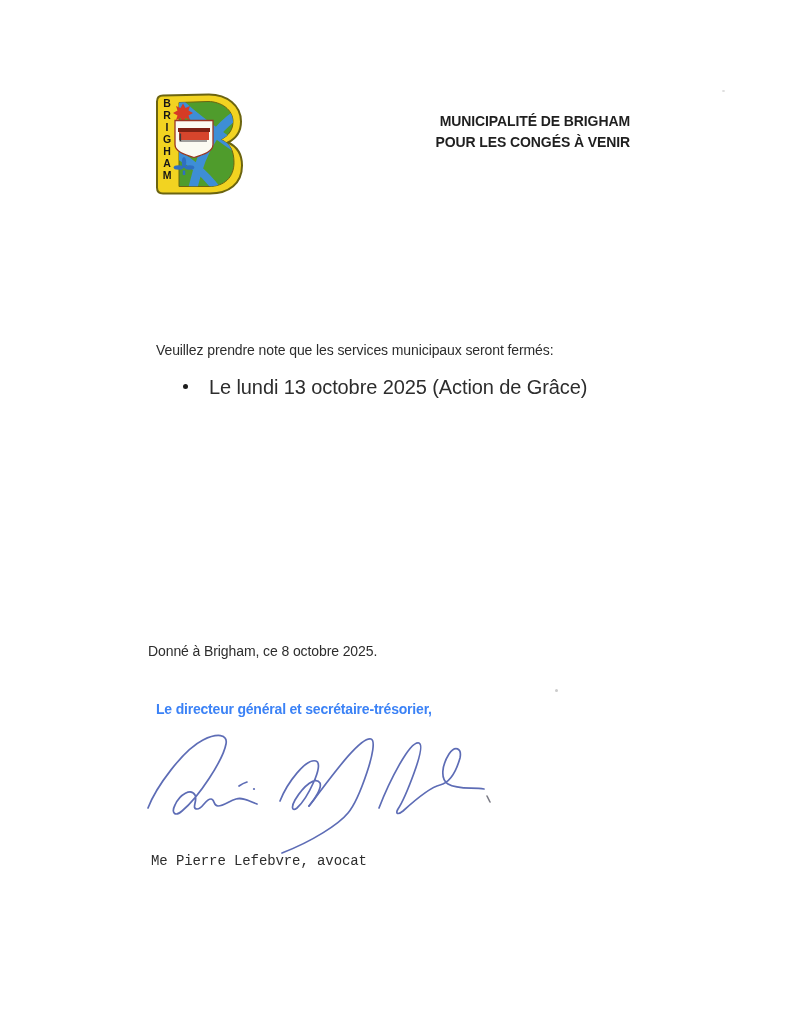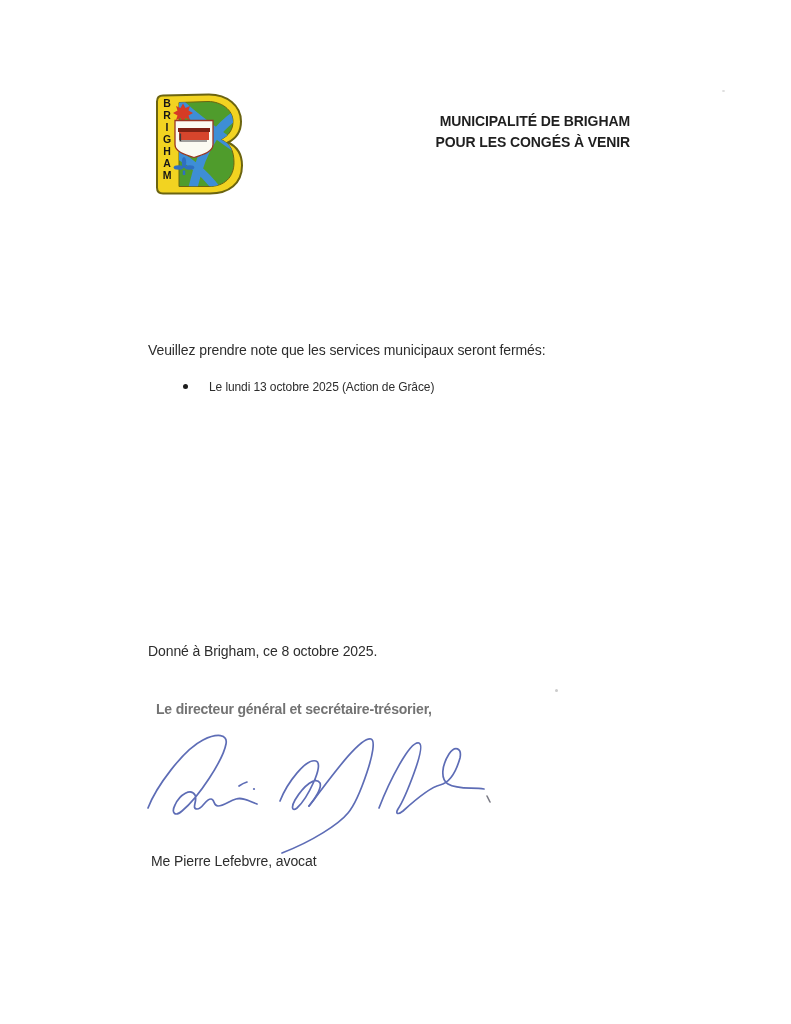--- a/index.html
+++ b/index.html
@@ -10,49 +10,49 @@
     color:#2d2d2d;
   }
   .logo{position:absolute;left:153px;top:91px;width:92px;height:107px;}
   .logo svg{width:100%;height:100%;display:block;}
   .header{
     position:absolute;left:240px;top:111px;width:390px;
     text-align:right;font-weight:bold;font-size:14px;line-height:21px;
     color:#1f1f1f;letter-spacing:-0.1px;
   }
   .intro{
-    position:absolute;left:148px;top:341px;margin:0;
+    position:absolute;left:156px;top:341px;margin:0;
     font-size:14px;line-height:18px;letter-spacing:-0.1px;
   }
   .bullet-row{
     position:absolute;left:183px;margin:0;
-    font-size:12px;line-height:22px;letter-spacing:-0.1px;
+    font-size:20px;line-height:22px;letter-spacing:-0.1px;
   }
   .bullet-row .btxt{display:block;margin-left:26px;width:478px;}
   .bullet-dot{
     position:absolute;left:0;top:8px;width:5px;height:5px;border-radius:50%;
     background:#1d1d1d;
   }
   .b1{top:376px;}
   .b2{top:414px;}
   .dateline{
     position:absolute;left:148px;top:642px;margin:0;
     font-size:14px;line-height:18px;letter-spacing:-0.1px;
   }
   .sigtitle{
     position:absolute;left:148px;top:700px;margin:0;
-    font-size:14px;line-height:18px;font-weight:bold;color:#737373;
+    font-size:14px;line-height:18px;font-weight:bold;color:#3b82f6;
     letter-spacing:-0.2px;
     padding-left:8px;
   }
   .signature{position:absolute;left:143px;top:730px;width:360px;height:130px;}
   .signature svg{width:100%;height:100%;display:block;}
   .signame{
     position:absolute;left:151px;top:852px;margin:0;
-    font-size:14px;line-height:18px;letter-spacing:-0.1px;
+    font-size:14px;line-height:18px;letter-spacing:-0.1px;font-family:Liberation Mono, monospace;
   }
   .speck{position:absolute;border-radius:50%;}
   .speck-a{left:555px;top:689px;width:3px;height:3px;background:#cccccc;}
   .speck-b{left:722px;top:90px;width:3px;height:2px;background:#dedede;}
 </style>
 </head>
 <body>
 
 <div class="page">
 

